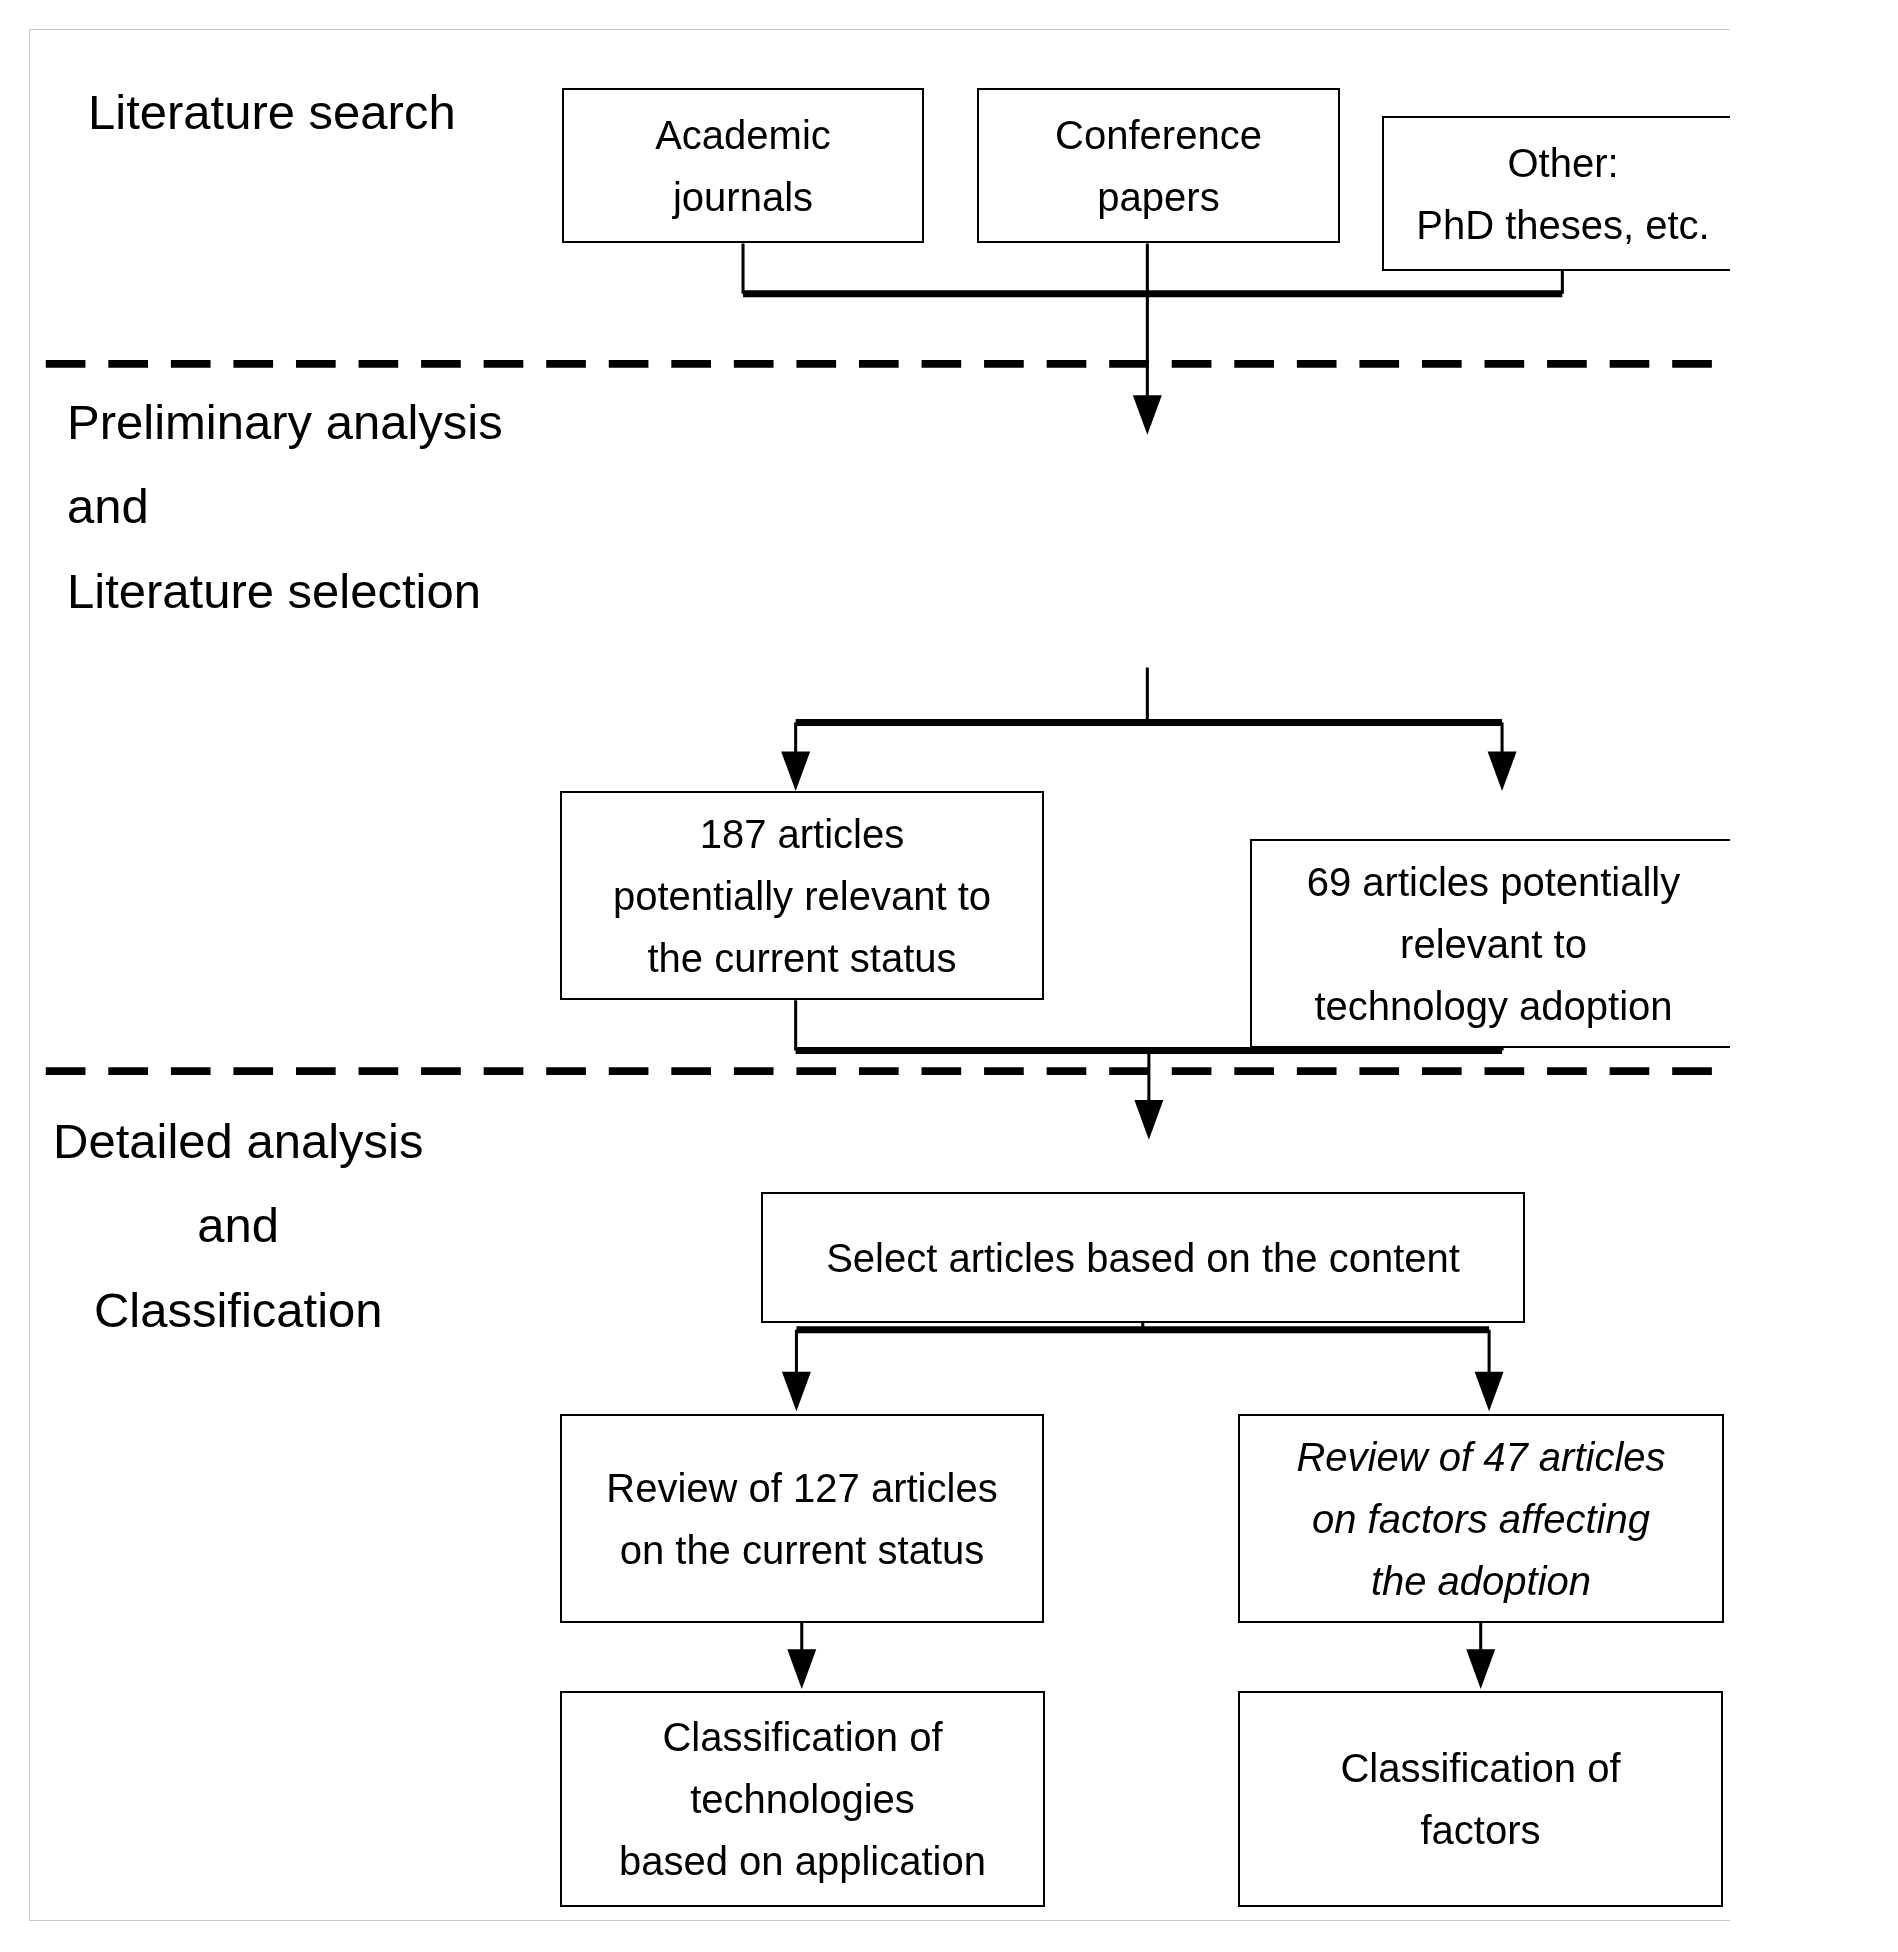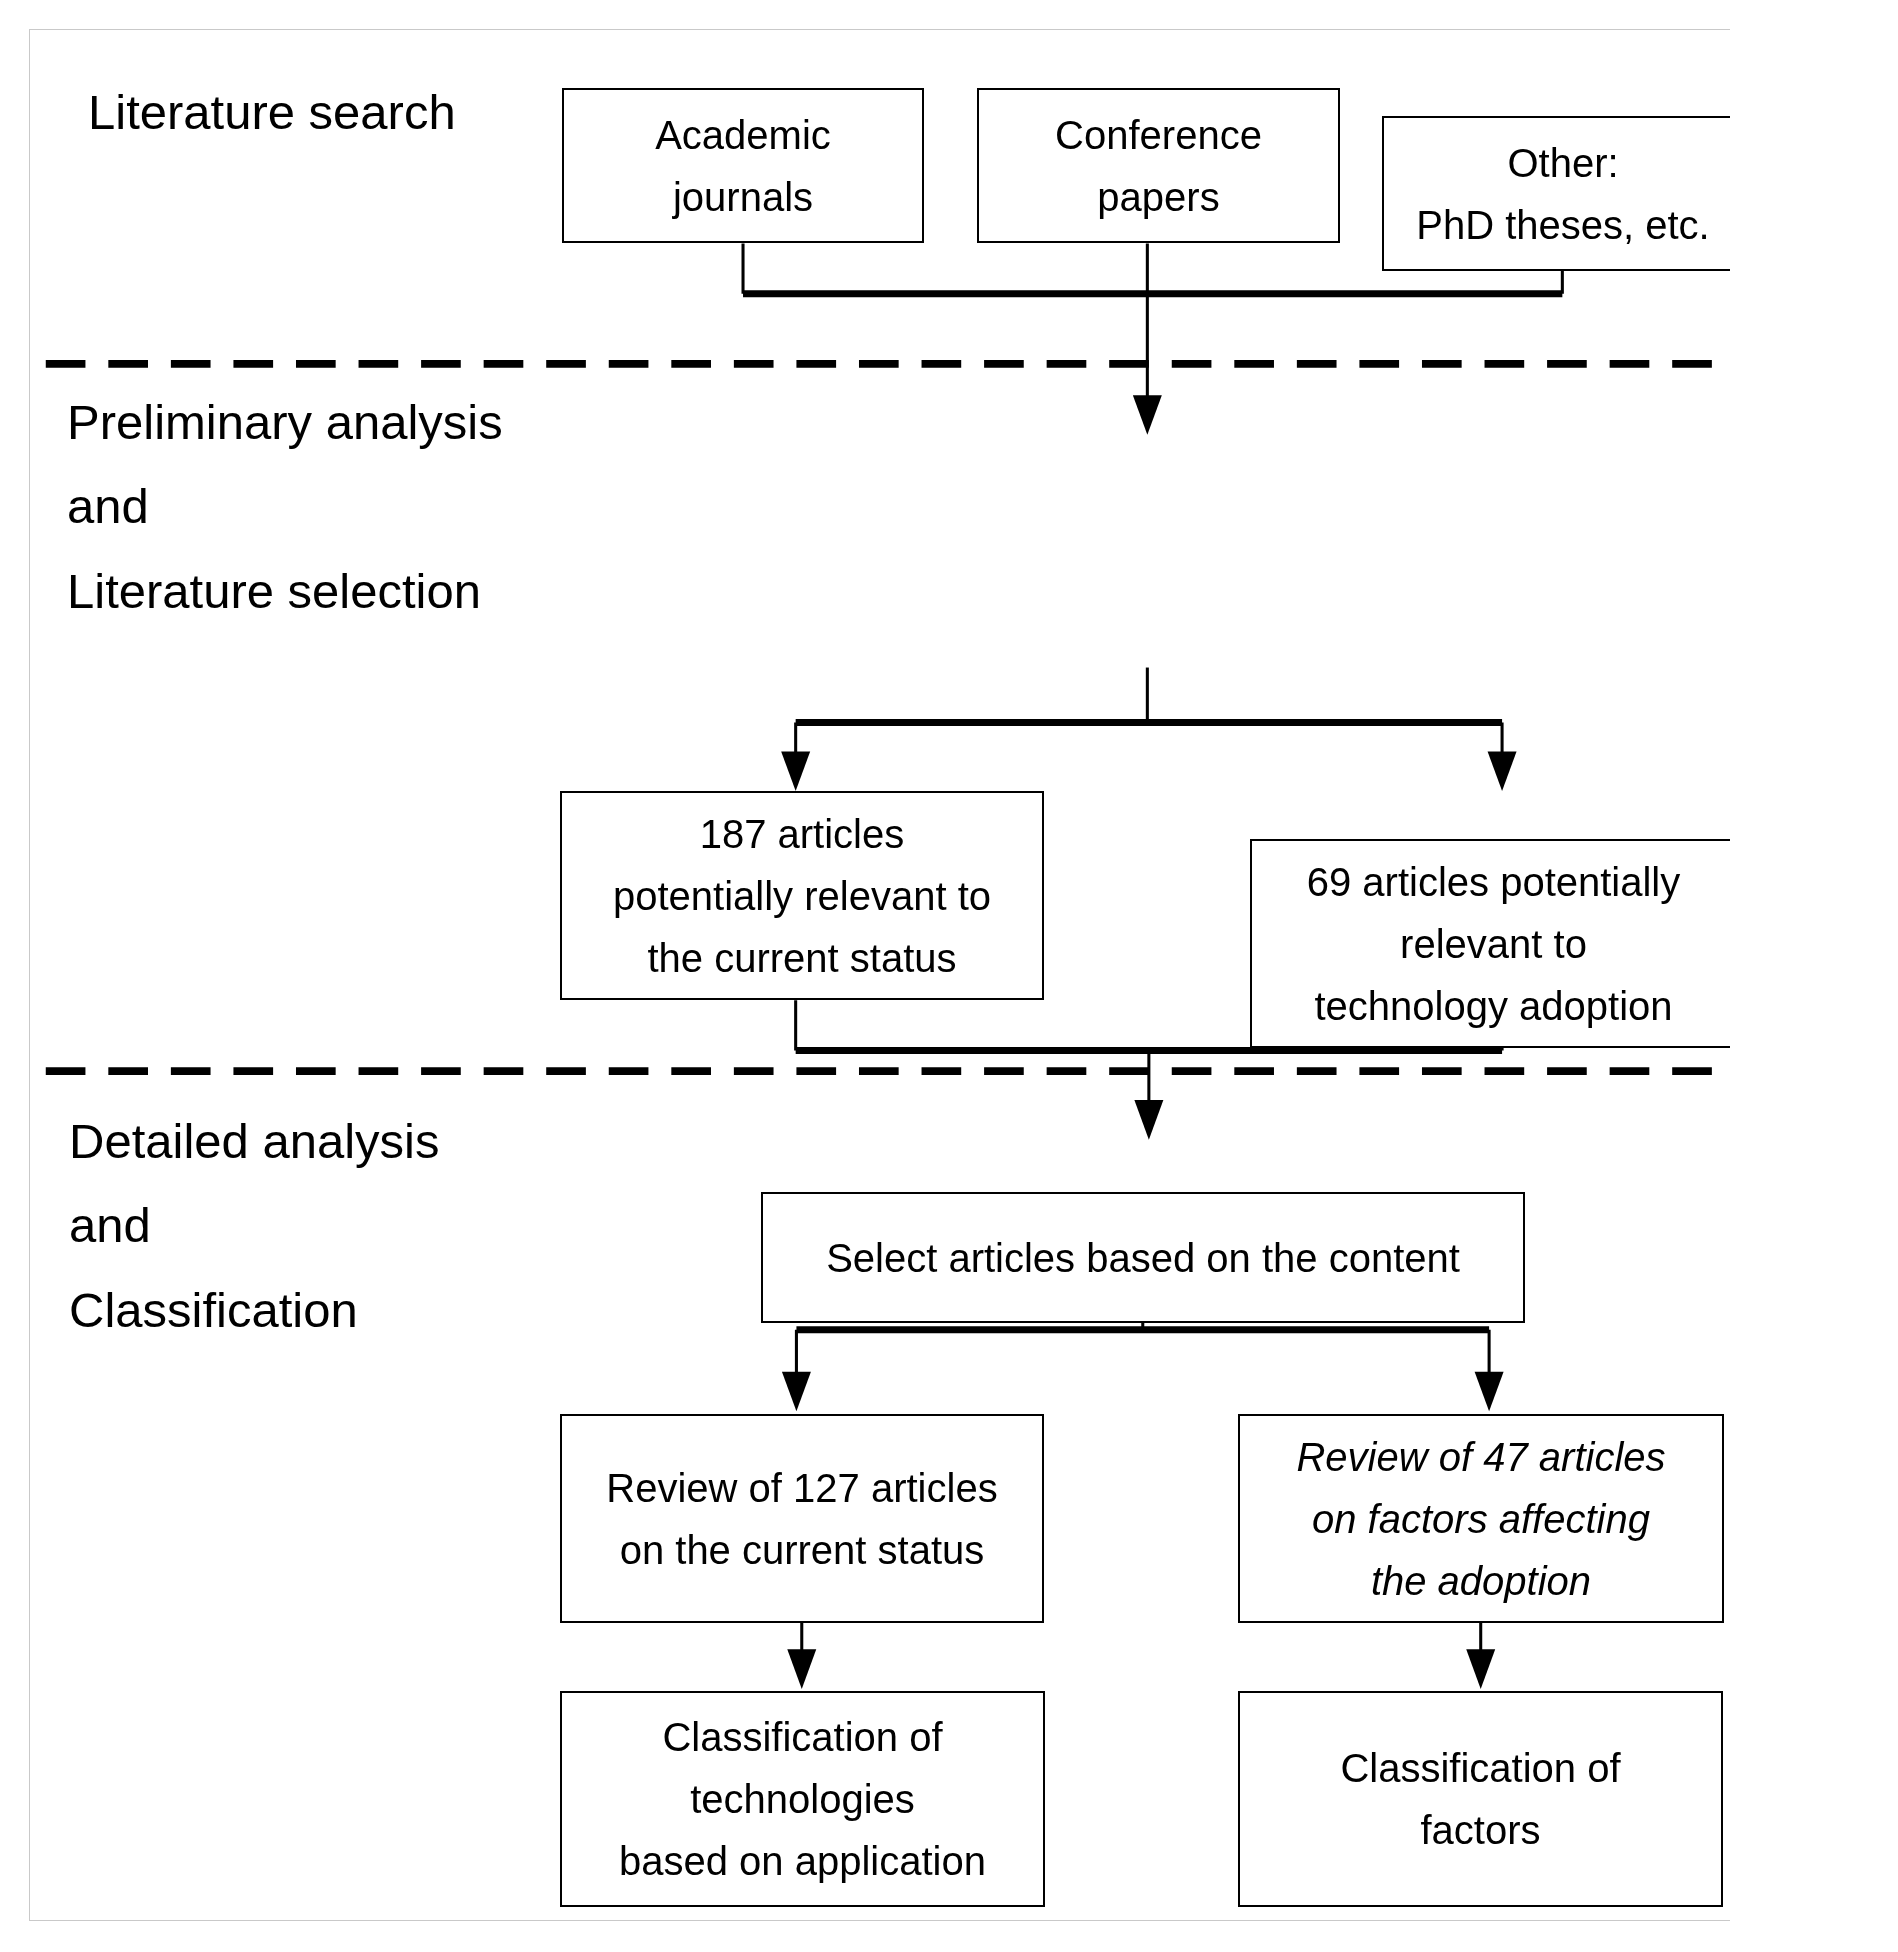--- a/index.html
+++ b/index.html
@@ -59,21 +59,21 @@
   #box-relevant-187  { left: 560px;  top: 791px; width: 484px;  height: 209px; }
   #box-relevant-69   { left: 1250px; top: 791px; width: 487px;  height: 209px; margin-top: 48px; }
   #box-select        { left: 761px;  top: 1192px; width: 764px; height: 131px; }
   #box-review-127    { left: 560px;  top: 1414px; width: 484px;  height: 209px; }
   #box-review-47     { left: 1238px; top: 1414px; width: 486px;  height: 209px; font-style: italic; }
   #box-class-tech    { left: 560px;  top: 1691px; width: 485px;  height: 216px; }
   #box-class-factors { left: 1238px; top: 1691px; width: 485px;  height: 216px; }
 
   #label-literature-search    { left: 88px; top: 70px; }
   #label-preliminary-analysis { left: 67px;  top: 380px; }
-  #label-detailed-analysis    { left: 69px;  top: 1099px; }
+  #label-detailed-analysis    { left: 53px;  top: 1099px; text-align: center; }
 </style>
 </head>
 <body>
 
 <div id="canvas">
 
   <div id="frame"></div>
 
   <svg id="connectors" width="1898" height="1953" viewBox="0 0 2488 2560" xmlns="http://www.w3.org/2000/svg">
 

